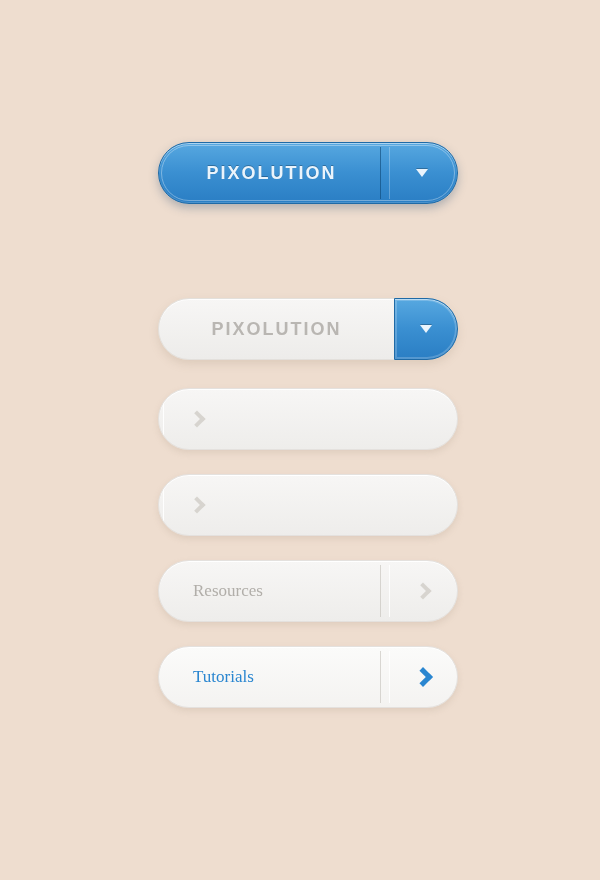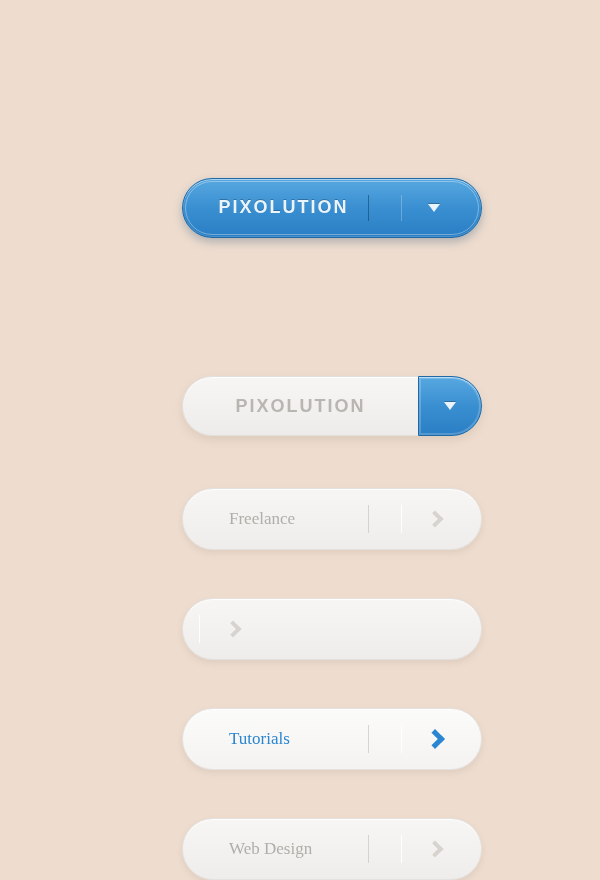--- a/index.html
+++ b/index.html
@@ -1,15 +1,15 @@
 <!DOCTYPE html>
 <html><head>
 <meta charset="utf-8">
 <style>
-  * { box-sizing: border-box; margin: 16px; padding: 0; }
+  * { box-sizing: border-box; margin: 4px; padding: 0; }
   html, body { width: 600px; height: 880px; }
   body {
     background: #eeddcf;
     font-family: "Trebuchet MS", "Segoe UI", Arial, sans-serif;
     display: flex;
     flex-direction: column;
     align-items: center;
     padding-top: 130px;
   }
 
@@ -172,40 +172,39 @@
 <div class="pill dropdown-open">
   <div class="label-area">PIXOLUTION</div>
   <div class="icon-area">
     <div class="tri-down"></div>
   </div>
 </div>
 
 <div class="menu">
 
   <div class="pill menu-item">
-    <div class="label-area">Freelance</div>
     <div class="icon-area">
       <div class="chevron"></div>
     </div>
   </div>
 
   <div class="pill menu-item">
     <div class="icon-area">
       <div class="chevron"></div>
     </div>
   </div>
 
+  <div class="pill menu-item">
+    <div class="label-area">Resources</div>
+    <div class="icon-area">
+      <div class="chevron"></div>
+    </div>
+  </div>
 
   <div class="pill menu-item active">
     <div class="label-area">Tutorials</div>
     <div class="icon-area">
       <div class="chevron"></div>
     </div>
   </div>
 
-  <div class="pill menu-item">
-    <div class="label-area">Web Design</div>
-    <div class="icon-area">
-      <div class="chevron"></div>
-    </div>
-  </div>
 
 </div>
 
 </body></html>

